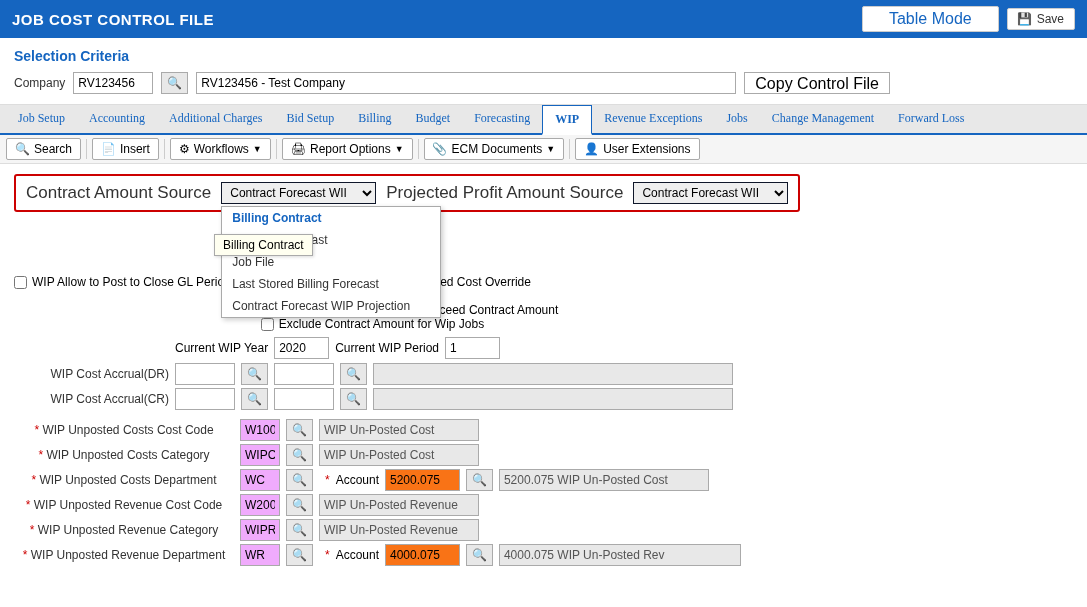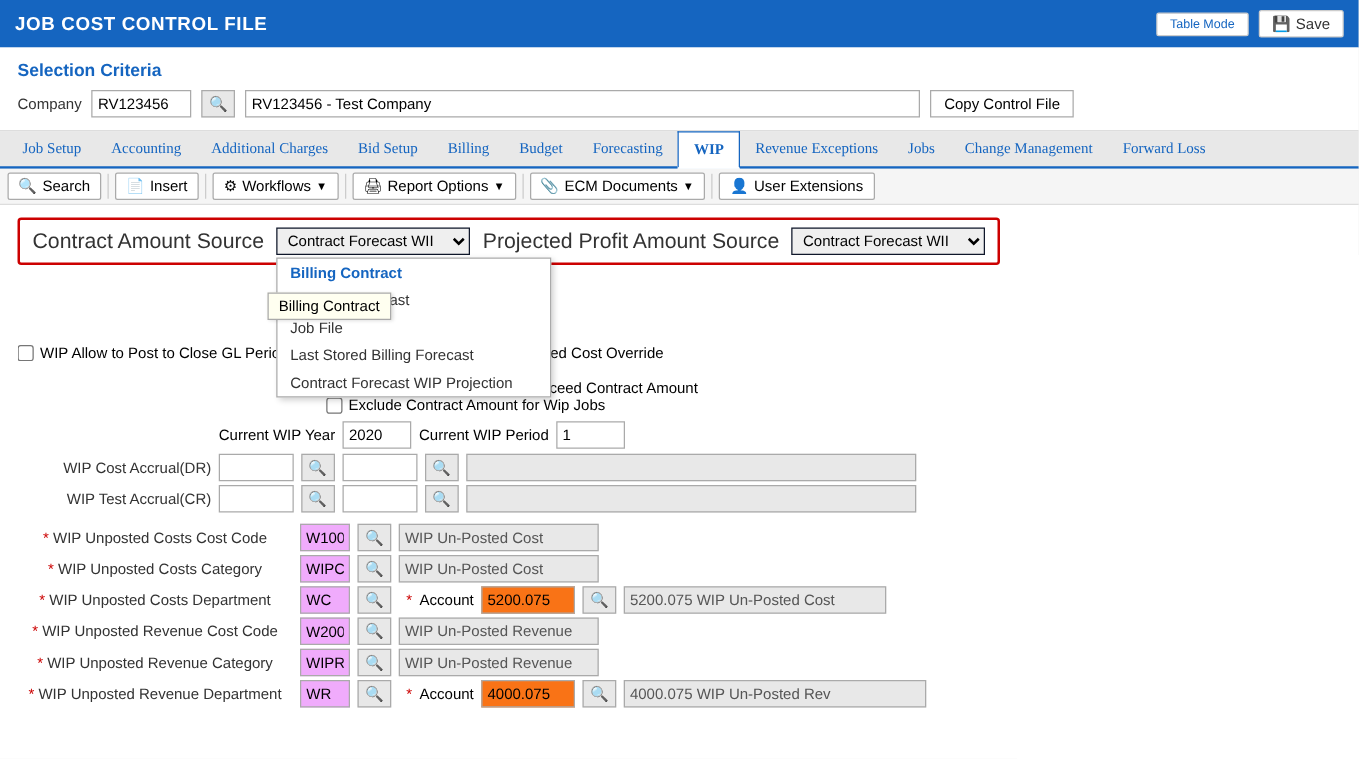--- a/index.html
+++ b/index.html
@@ -18,23 +18,23 @@
     .app-title {
       font-size: 15px;
       font-weight: bold;
       letter-spacing: 0.5px;
     }
     .header-actions { display: flex; gap: 8px; align-items: center; }
     .btn-table-mode {
       background: white;
       color: #1565c0;
       border: 1px solid #ccc;
-      padding: 3px 10px;
-      cursor: pointer;
-      font-size: 10px;
+      padding: 3px 26px;
+      cursor: pointer;
+      font-size: 16px;
       border-radius: 2px;
     }
     .btn-save {
       background: white;
       color: #333;
       border: 1px solid #ccc;
       padding: 3px 10px;
       cursor: pointer;
       font-size: 12px;
       border-radius: 2px;
@@ -79,21 +79,21 @@
       padding: 2px 5px;
       cursor: pointer;
       height: 22px;
     }
     .btn-copy {
       background: white;
       border: 1px solid #aaa;
       padding: 2px 10px;
       cursor: pointer;
       height: 22px;
-      font-size: 12px;
+      font-size: 16px;
     }
 
     
     .tab-nav {
       background: #e8e8e8;
       display: flex;
       border-bottom: 2px solid #1565c0;
       padding: 0 6px;
     }
     .tab-nav-item {
@@ -414,21 +414,21 @@
   <div class="accrual-row">
     <span class="accrual-label">WIP Cost Accrual(DR)</span>
     <input class="accrual-input" type="text" style="">
     <button class="search-icon-btn">🔍</button>
     <input class="accrual-input" type="text" style="">
     <button class="search-icon-btn">🔍</button>
     <input class="accrual-input-long" type="text" style="">
   </div>
 
   <div class="accrual-row">
-    <span class="accrual-label">WIP Test Accrual(CR)</span>
+    <span class="accrual-label">WIP Cost Accrual(CR)</span>
     <input class="accrual-input" type="text" style="">
     <button class="search-icon-btn">🔍</button>
     <input class="accrual-input" type="text" style="">
     <button class="search-icon-btn">🔍</button>
     <input class="accrual-input-long" type="text" style="">
   </div>
 
   <div class="divider"></div>
 
   <div class="field-row">

